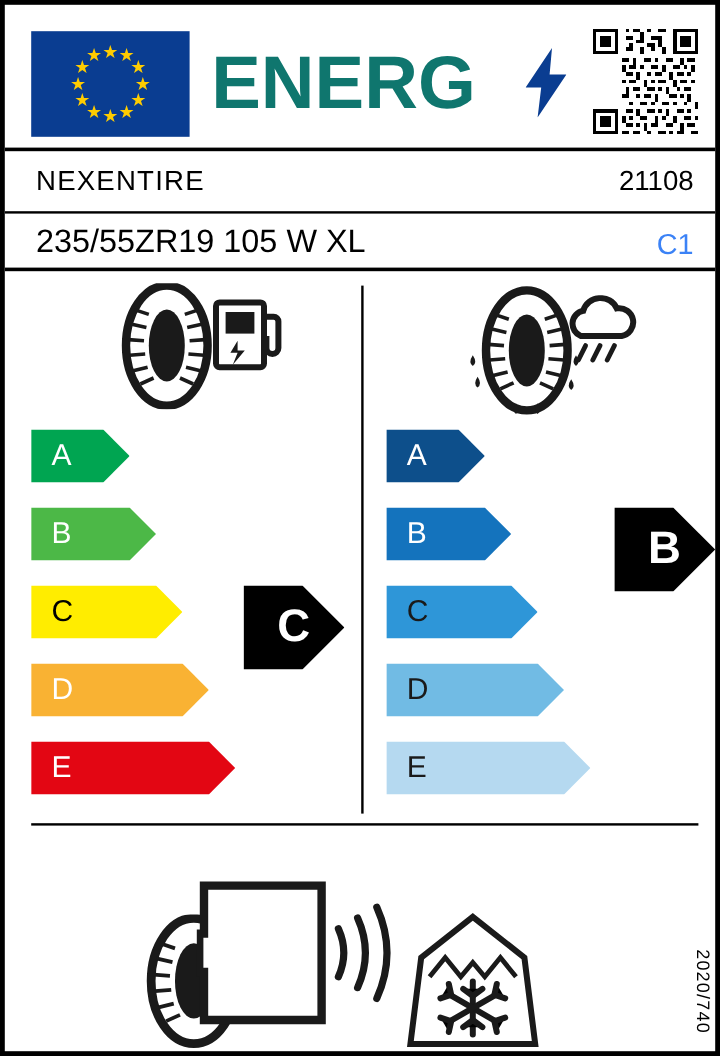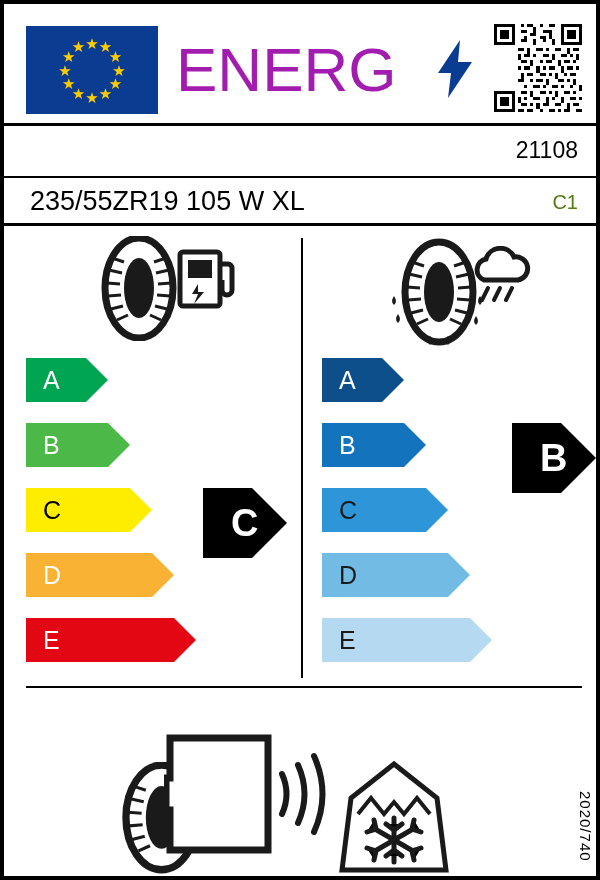--- a/index.html
+++ b/index.html
@@ -35,23 +35,23 @@
     color: #ffcc00;
     font-size: 15px;
     line-height: 15px;
     width: 15px; height: 15px;
     text-align: center;
   }
   .energ {
     position: absolute;
     left: 172px; top: 26px;
     font-size: 62px;
-    font-weight: normal;
+    font-weight: bold;
     letter-spacing: 0px;
-    color: #a21caf;
+    color: #0f766e;
     line-height: 80px;
   }
   .bolt {
     position: absolute;
     left: 434px; top: 36px;
     width: 34px; height: 58px;
   }
   .qr {
     position: absolute;
     right: 22px; top: 20px;
@@ -88,22 +88,22 @@
   }
   .size {
     position: absolute;
     left: 26px; top: 8px;
     font-size: 27px;
     color: #000;
   }
   .classcode {
     position: absolute;
     right: 26px; top: 13px;
-    font-size: 20px;
-    color: #4d7c0f;
+    font-size: 24px;
+    color: #3b82f6;
   }
 
   
   .mainbody {
     position: absolute;
     left: 0; top: 222px;
     width: 600px; height: 460px;
   }
   .vdivider {
     position: absolute;
@@ -311,20 +311,21 @@
         <rect x="15" y="28" width="1" height="1"></rect>
           <rect x="18" y="28" width="2" height="1"></rect>
         <rect x="21" y="28" width="1" height="1"></rect>
           <rect x="23" y="28" width="2" height="1"></rect>
         <rect x="27" y="28" width="2" height="1"></rect>
       </g>
     </svg>
   </div>
 
   <div class="brandrow">
+    <div class="brand">NEXENTIRE</div>
     <div class="model">21108</div>
   </div>
 
   <div class="sizerow">
     <div class="size">235/55ZR19 105 W XL</div>
     <div class="classcode">C1</div>
   </div>
 
   <div class="mainbody">
     <div class="vdivider"></div>

